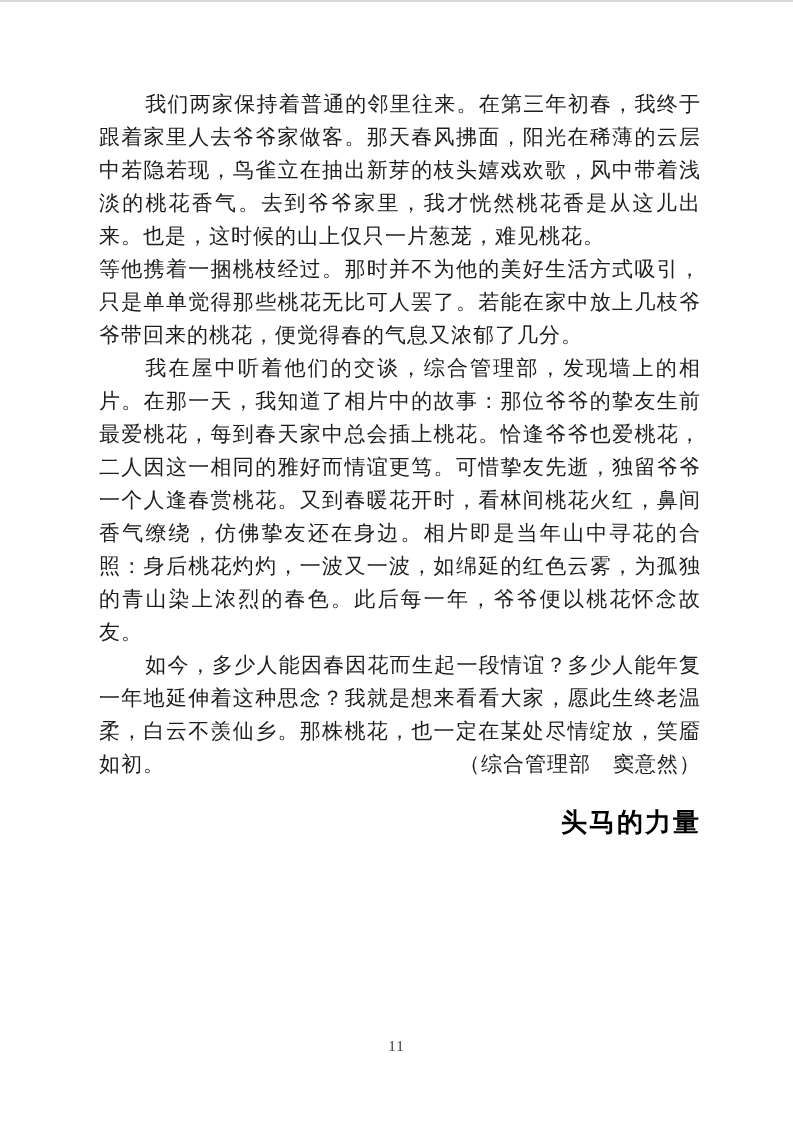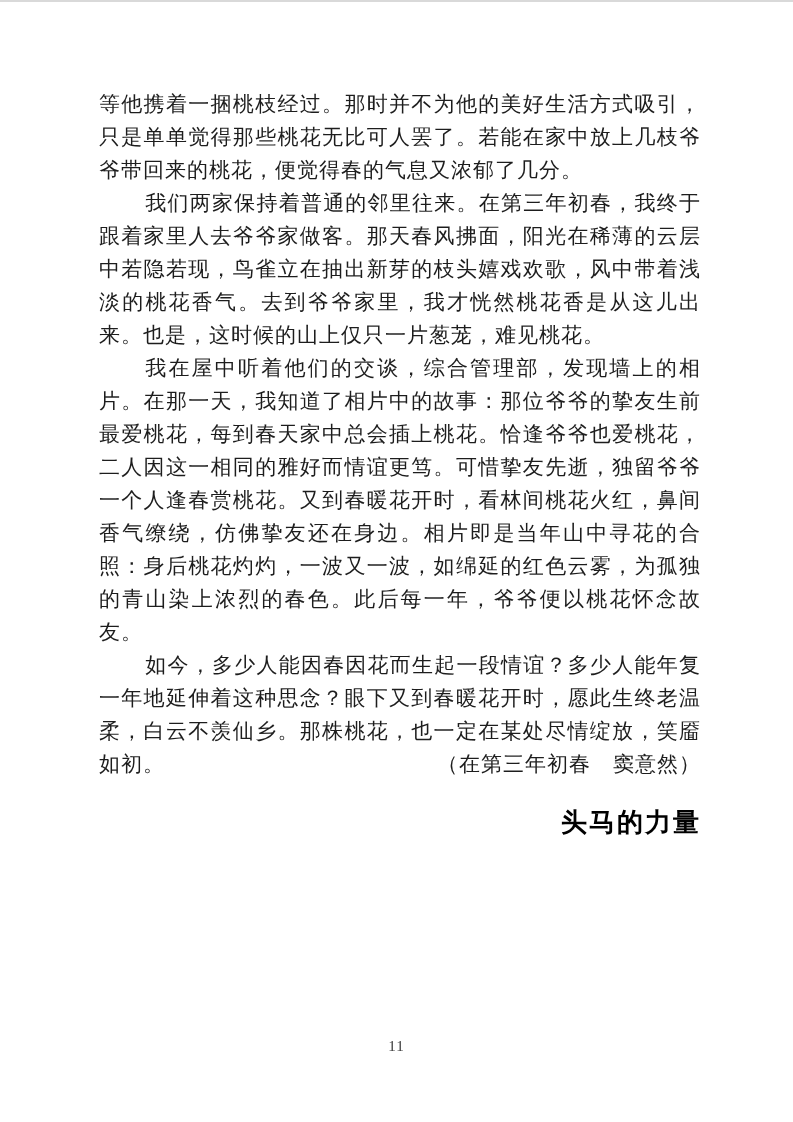--- a/index.html
+++ b/index.html
@@ -52,29 +52,29 @@
     color: #3a3a3a;
     font-family: "Liberation Serif", "DejaVu Serif", serif;
   }
 </style>
 </head>
 <body>
 
 <div class="page">
   <div class="text-column">
 
+    <p class="body-para indent">我们两家保持着普通的邻里往来。在第三年初春，我终于跟着家里人去爷爷家做客。那天春风拂面，阳光在稀薄的云层中若隐若现，鸟雀立在抽出新芽的枝头嬉戏欢歌，风中带着浅淡的桃花香气。去到爷爷家里，我才恍然桃花香是从这儿出来。也是，这时候的山上仅只一片葱茏，难见桃花。</p>
+
     <p class="body-para">等他携着一捆桃枝经过。那时并不为他的美好生活方式吸引，只是单单觉得那些桃花无比可人罢了。若能在家中放上几枝爷爷带回来的桃花，便觉得春的气息又浓郁了几分。</p>
-
-    <p class="body-para indent">我们两家保持着普通的邻里往来。在第三年初春，我终于跟着家里人去爷爷家做客。那天春风拂面，阳光在稀薄的云层中若隐若现，鸟雀立在抽出新芽的枝头嬉戏欢歌，风中带着浅淡的桃花香气。去到爷爷家里，我才恍然桃花香是从这儿出来。也是，这时候的山上仅只一片葱茏，难见桃花。</p>
 
     <p class="body-para indent">我在屋中听着他们的交谈，综合管理部，发现墙上的相片。在那一天，我知道了相片中的故事：那位爷爷的挚友生前最爱桃花，每到春天家中总会插上桃花。恰逢爷爷也爱桃花，二人因这一相同的雅好而情谊更笃。可惜挚友先逝，独留爷爷一个人逢春赏桃花。又到春暖花开时，看林间桃花火红，鼻间香气缭绕，仿佛挚友还在身边。相片即是当年山中寻花的合照：身后桃花灼灼，一波又一波，如绵延的红色云雾，为孤独的青山染上浓烈的春色。此后每一年，爷爷便以桃花怀念故友。</p>
 
     <p class="body-para indent">
-      <span>如今，多少人能因春因花而生起一段情谊？多少人能年复一年地延伸着这种思念？眼下又到春暖花开时，愿此生终老温柔，白云不羡仙乡。那株桃花，也一定在某处尽情绽放，笑靥如初。</span>
-      <span class="attribution">（在第三年初春　窦意然）</span>
+      <span>如今，多少人能因春因花而生起一段情谊？多少人能年复一年地延伸着这种思念？我就是想来看看大家，愿此生终老温柔，白云不羡仙乡。那株桃花，也一定在某处尽情绽放，笑靥如初。</span>
+      <span class="attribution">（综合管理部　窦意然）</span>
     </p>
 
     <h2 class="article-title">头马的力量</h2>
 
 
   </div>
 
   <div class="page-number">11</div>
 </div>
 

